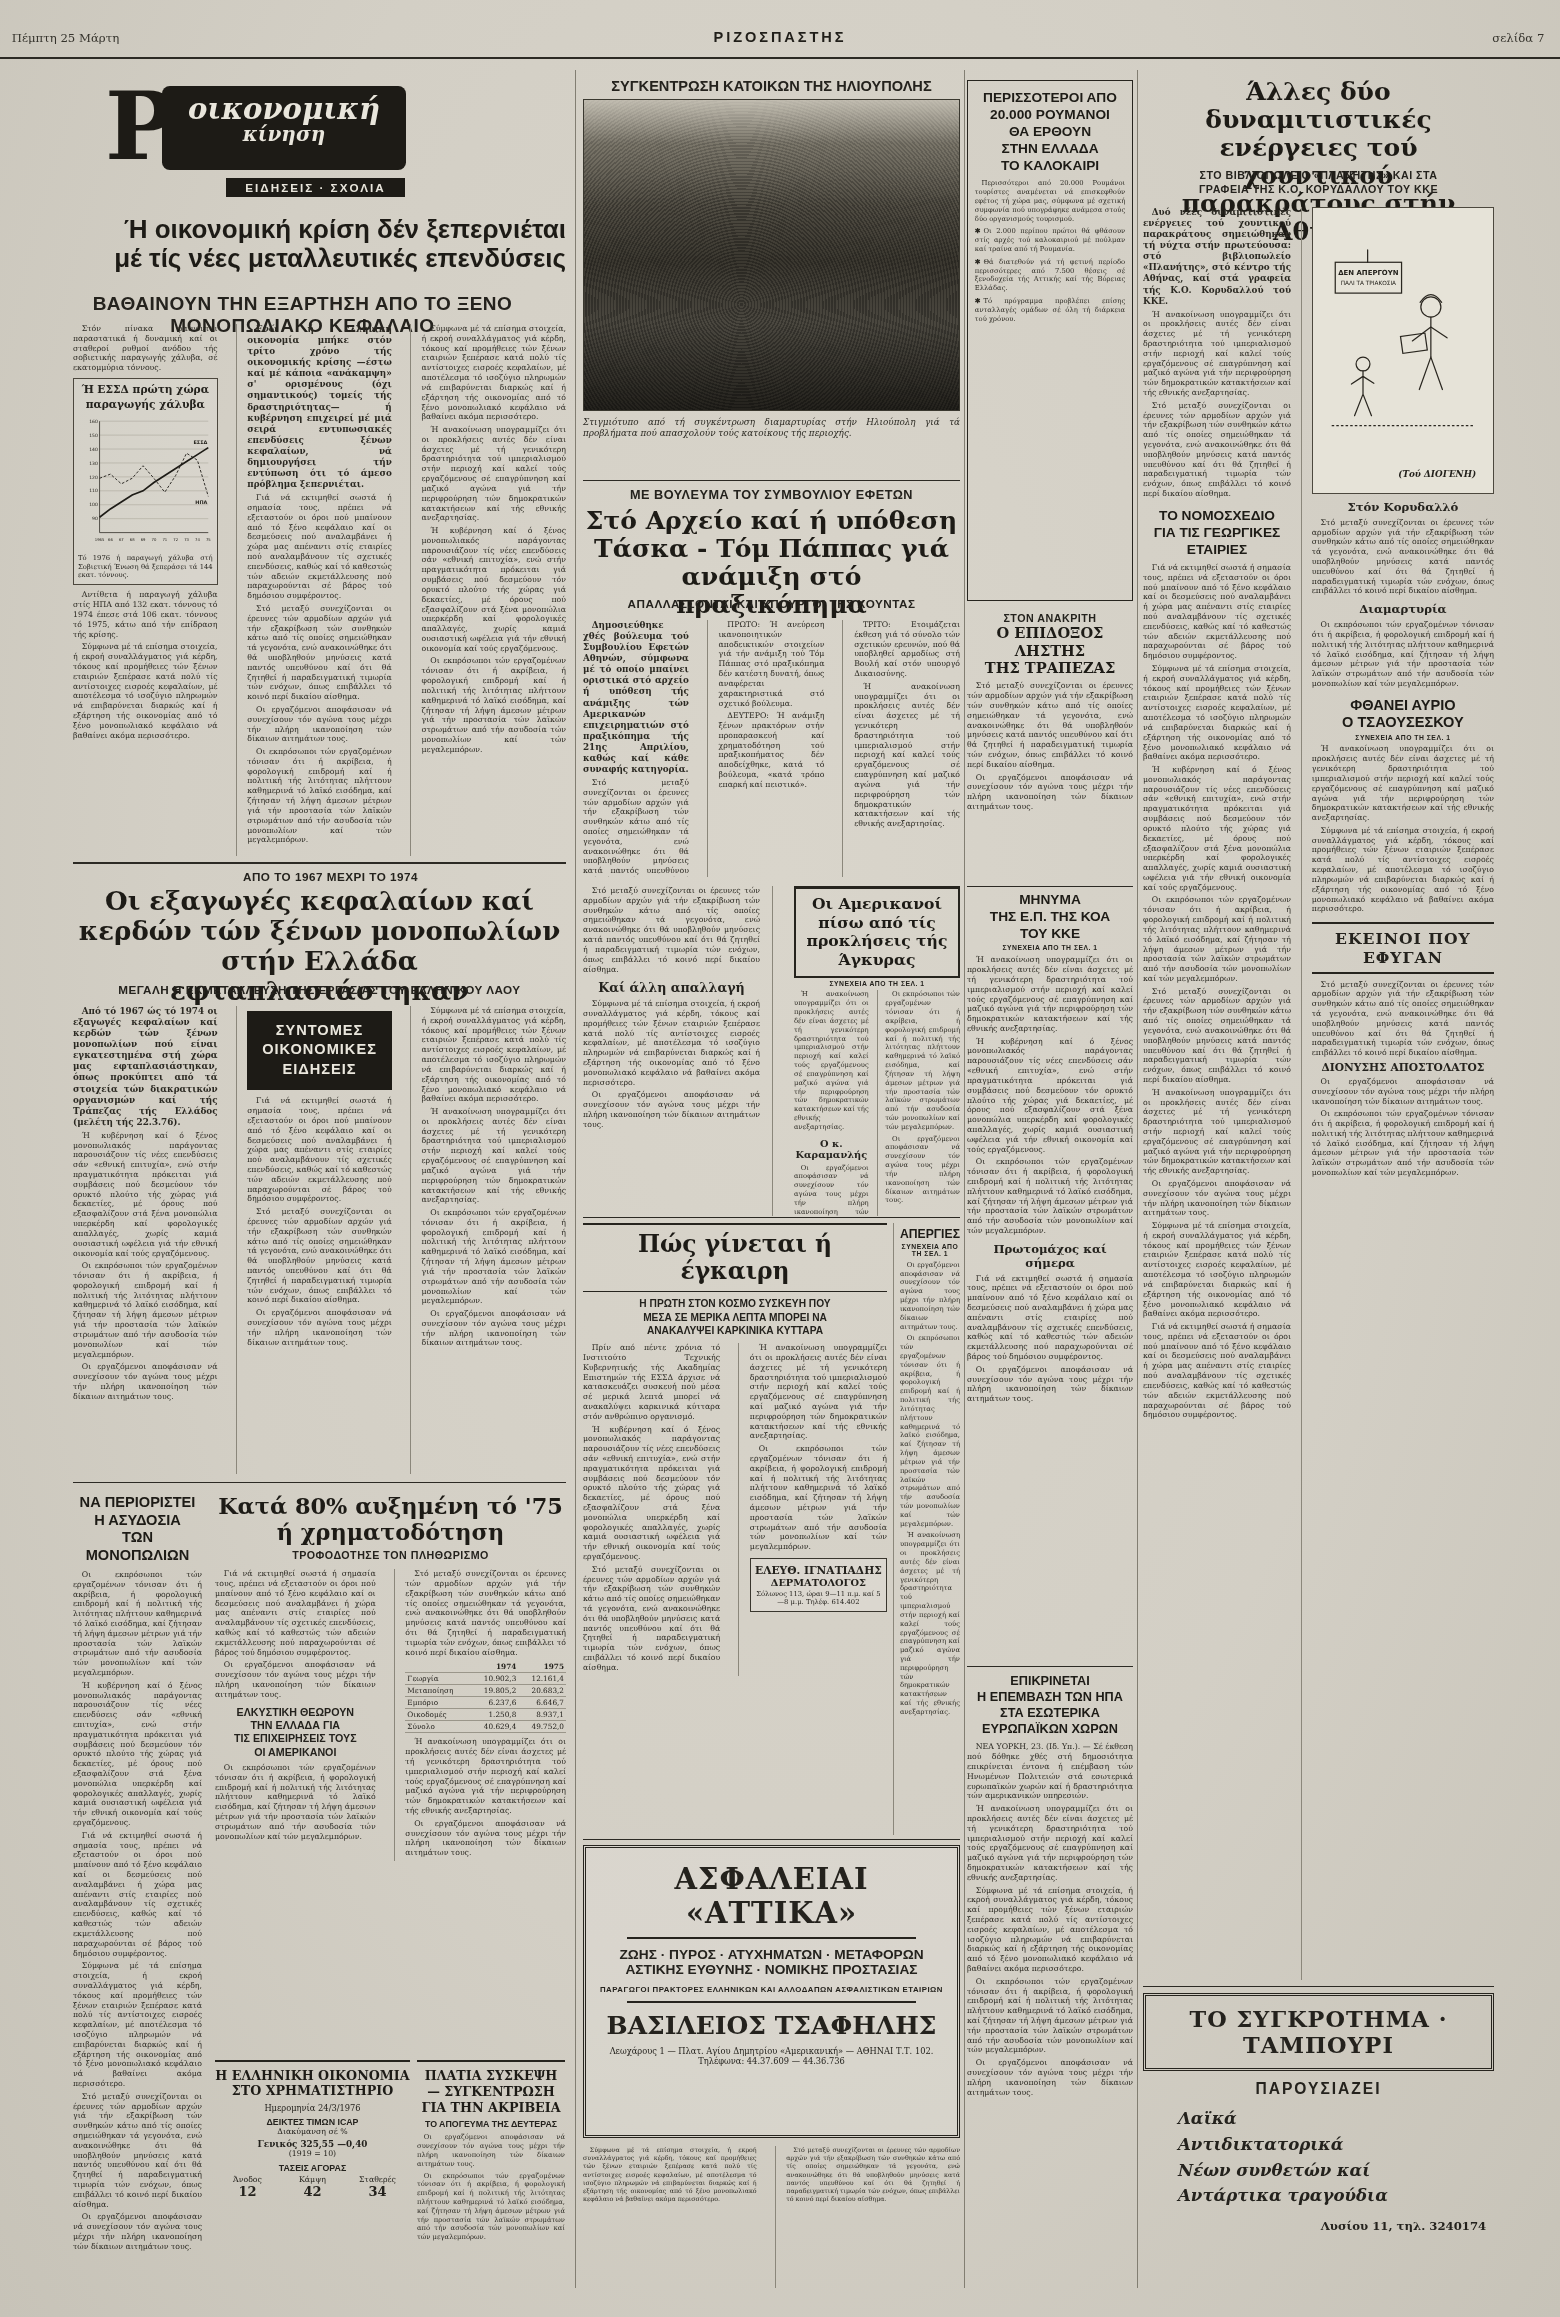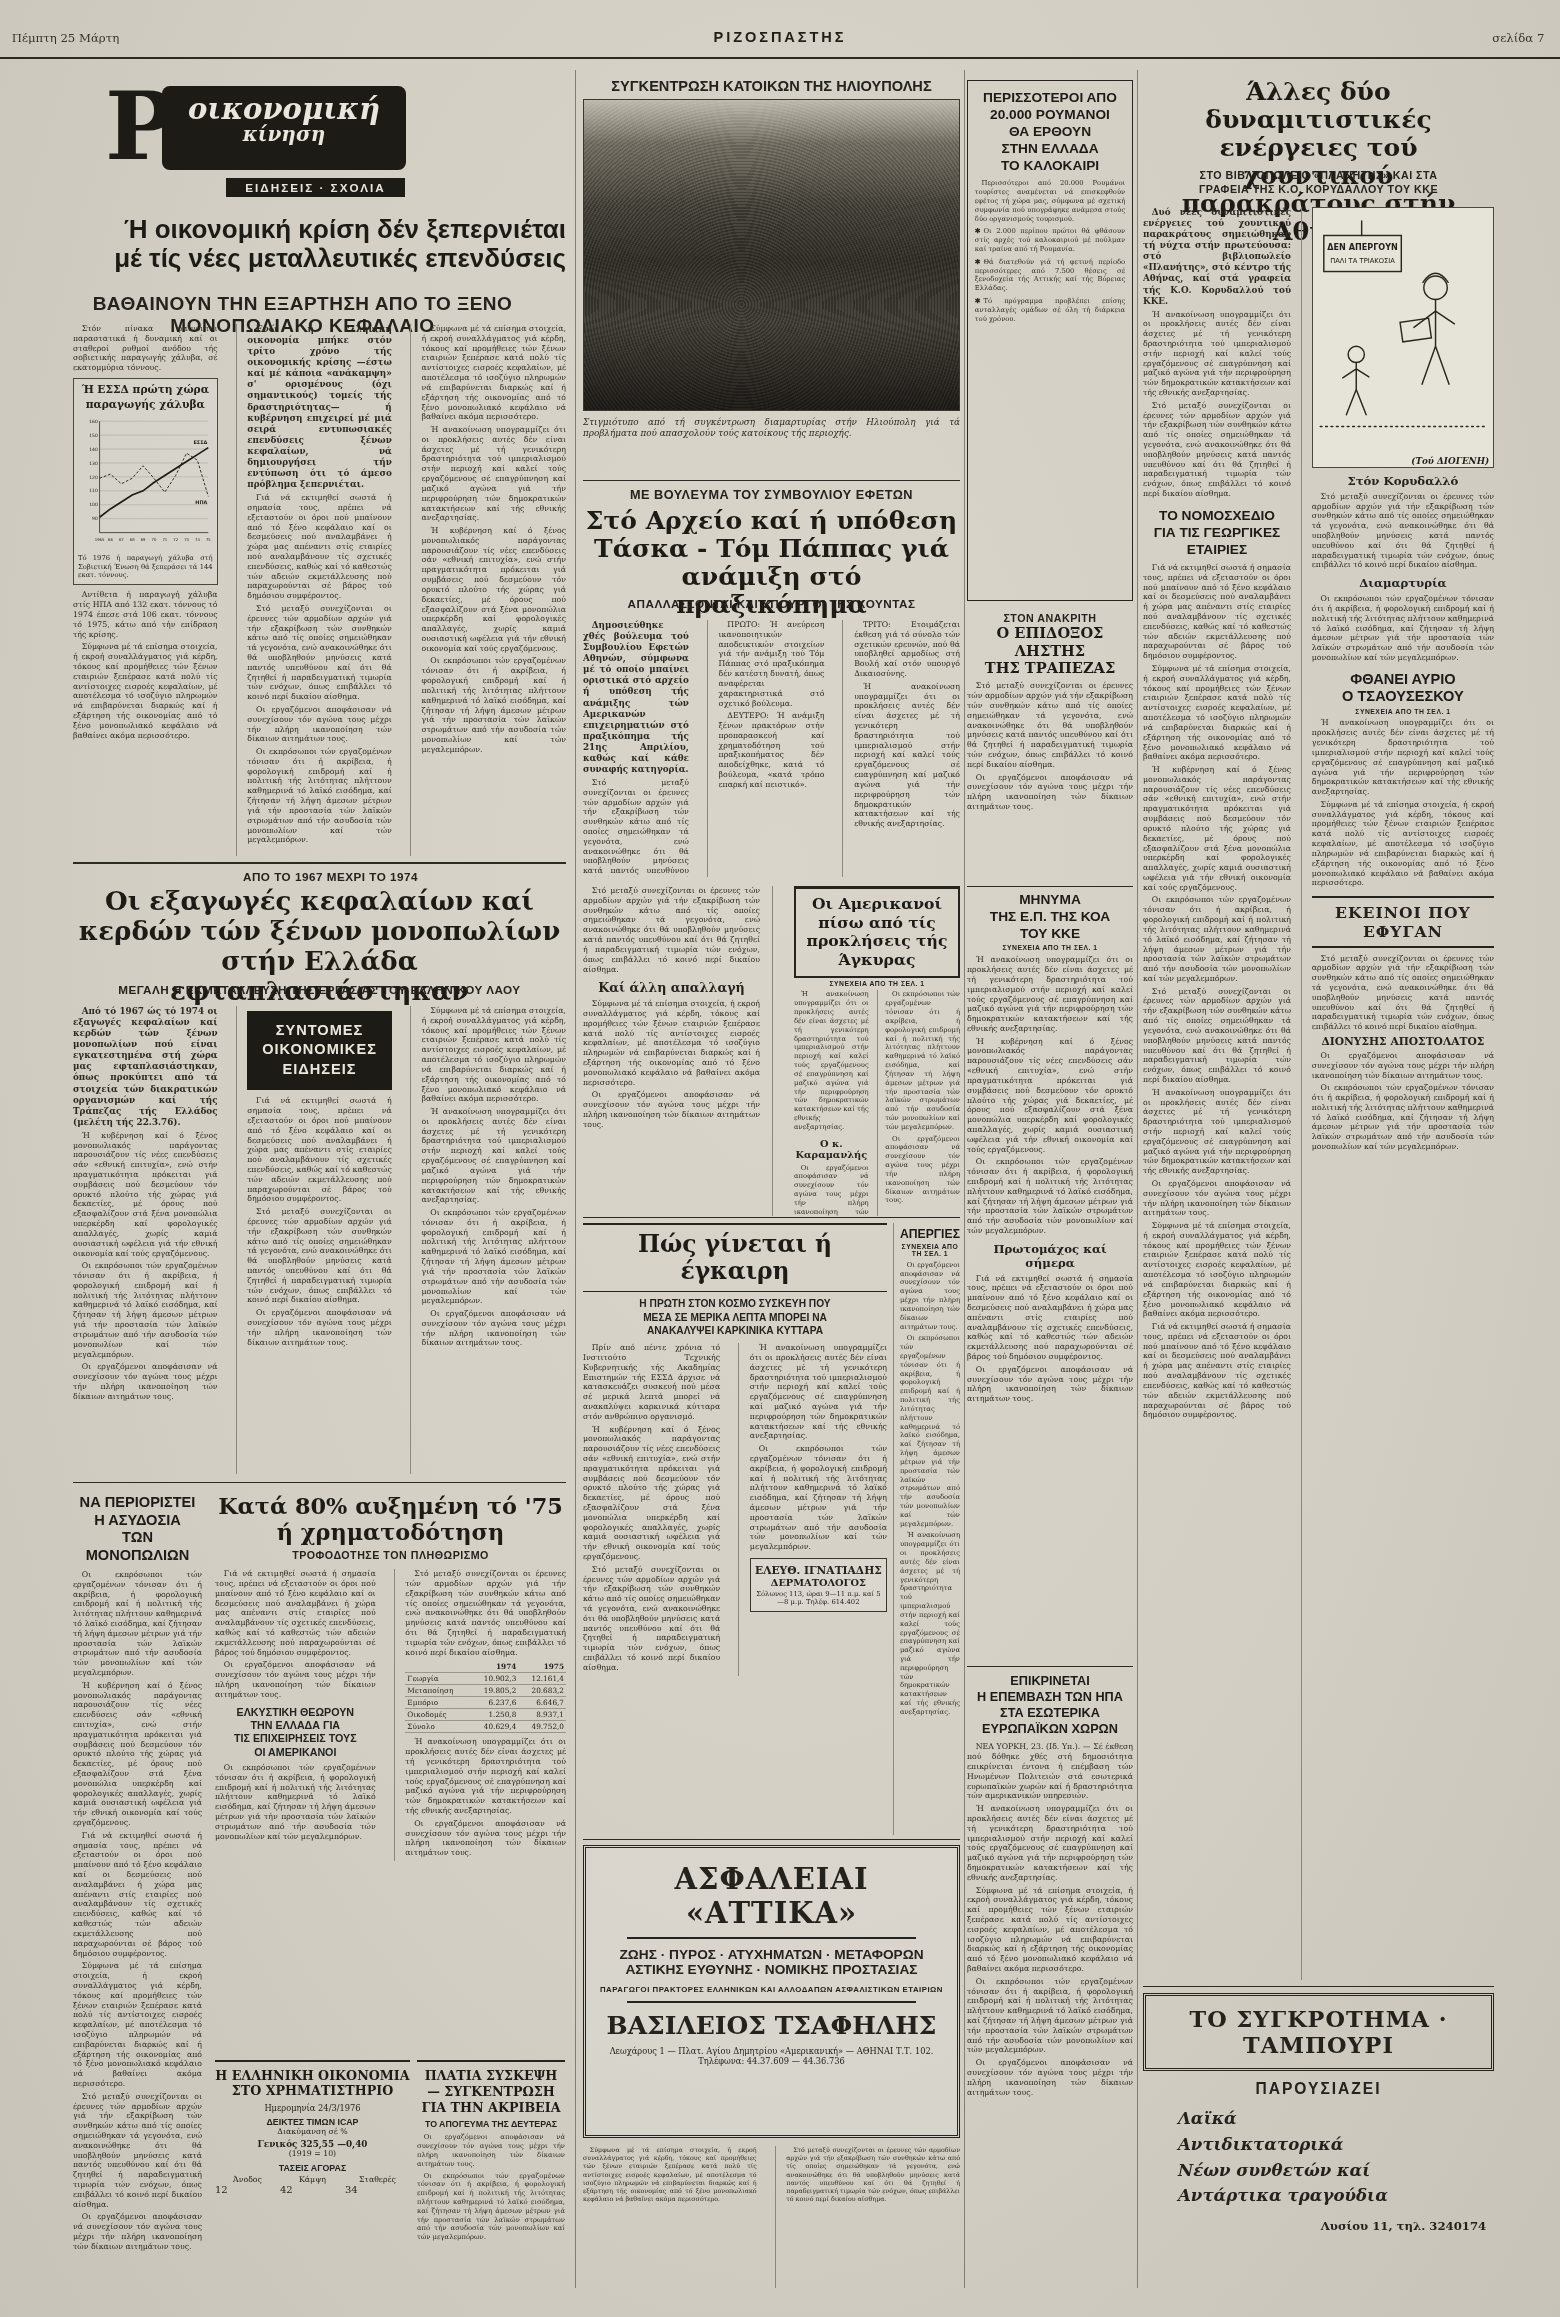--- a/index.html
+++ b/index.html
@@ -53,21 +53,21 @@
   .photo{background:
      linear-gradient(180deg,rgba(205,200,188,.85) 0%,rgba(150,145,132,.35) 14%,rgba(0,0,0,0) 34%),
      repeating-radial-gradient(circle at 42% 66%,rgba(0,0,0,.28) 0 1.5px,rgba(0,0,0,0) 1.5px 3.1px),
      linear-gradient(180deg,#7e7a6d 0%,#575349 28%,#3a372f 52%,#4a473f 72%,#23211c 100%);
     border:1px solid #3a382f}
   .caption{font-size:8.8px;font-style:italic;line-height:1.3;text-align:justify;color:#2b2922}
   .star{font-weight:bold;margin-right:2.9px}
   .derm-box{border:1px solid #39362e;padding:4.9px 3.9px;text-align:center;margin-top:5.9px;background:rgba(255,255,255,.15)}
   .ad-attika{border:3.9px double #26241e;text-align:center;padding:13.7px 11.7px;background:rgba(255,255,255,.14)}
   .ad-rule{height:1.5px;background:#26241e;margin:7.8px 29px}
-  .cartoon{background:#e6e3d8;border:1.5px solid #4c483e;padding:0}
+  .cartoon{background:#e6e3d8;border:1.5px solid #4c483e;padding:13px}
   .cartoon svg{display:block;width:100%;height:246px}
   .cartoon .credit{font-size:8.8px;font-weight:bold;font-style:italic;text-align:right;padding:2px 3.9px 1px 0}
   .banner-obit{border-top:2.9px solid #26241e;border-bottom:2.9px solid #26241e;text-align:center;
     font-weight:bold;font-size:15.6px;padding:4.9px 0;margin:7.8px 0 5.9px 0;letter-spacing:1px}
   .tamb-title{border:3.9px double #26241e;text-align:center;font-weight:bold;font-size:22.4px;
     letter-spacing:1px;padding:9.8px 3.9px}
   svg text{font-family:"DejaVu Sans","Liberation Sans",sans-serif;fill:#23211b}
 </style>
 </head>
 <body>
@@ -303,21 +303,21 @@
     <div class="center sans" style="font-size:8.8px;font-weight:bold;margin-top:3.9px">ΔΕΙΚΤΕΣ ΤΙΜΩΝ ICAP</div>
     <div class="center" style="font-size:7.8px">Διακύμανση σέ %</div>
     <div class="center" style="font-size:8.8px;font-weight:bold;margin-top:2.9px">Γενικός   325,55   —0,40</div>
     <div class="center" style="font-size:7.8px">(1919 = 10)</div>
     <div class="center sans" style="font-size:8.8px;font-weight:bold;margin-top:5.9px">ΤΑΣΕΙΣ ΑΓΟΡΑΣ</div>
     <div style="display:flex;text-align:center;font-size:7.8px;margin-top:2px">
       <div style="flex:1">Άνοδος</div>
       <div style="flex:1">Κάμψη</div>
       <div style="flex:1">Σταθερές</div>
     </div>
-    <div style="display:flex;font-size:10px;font-weight:normal">
+    <div style="display:flex;text-align:center;font-size:13px;font-weight:bold">
       <div style="flex:1">12</div>
       <div style="flex:1">42</div>
       <div style="flex:1">34</div>
     </div>
   </div>
 
   <div class="abs clip" style="left:417px;top:2060px;width:148px;height:230px;border-top:2.9px solid #26241e;padding-top:5.9px">
     <div class="h-serif" style="font-size:12.7px;line-height:1.25">ΠΛΑΤΙΑ ΣΥΣΚΕΨΗ</div>
     <div class="h-serif" style="font-size:12.7px;line-height:1.25">— ΣΥΓΚΕΝΤΡΩΣΗ</div>
     <div class="h-serif" style="font-size:12.7px;line-height:1.25;margin-bottom:3.9px">ΓΙΑ ΤΗΝ ΑΚΡΙΒΕΙΑ</div>

